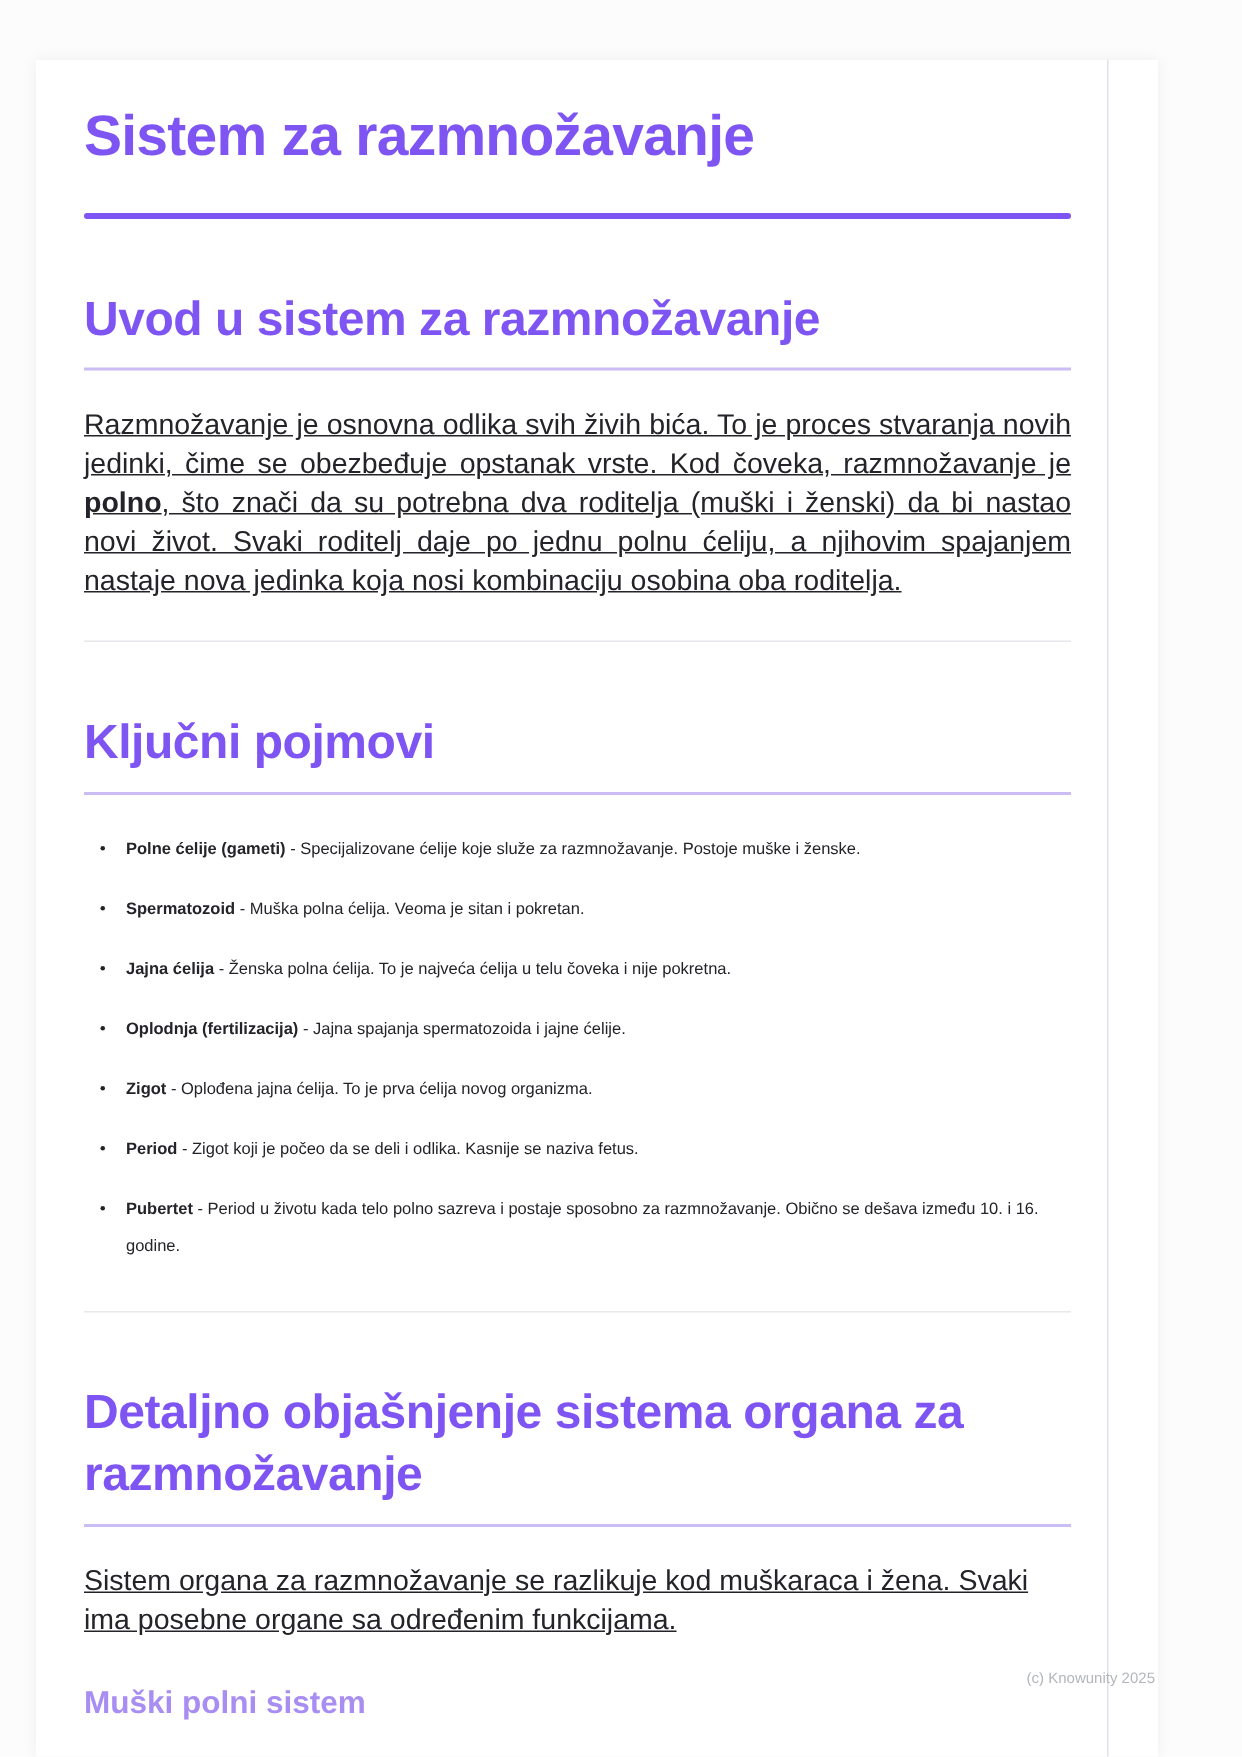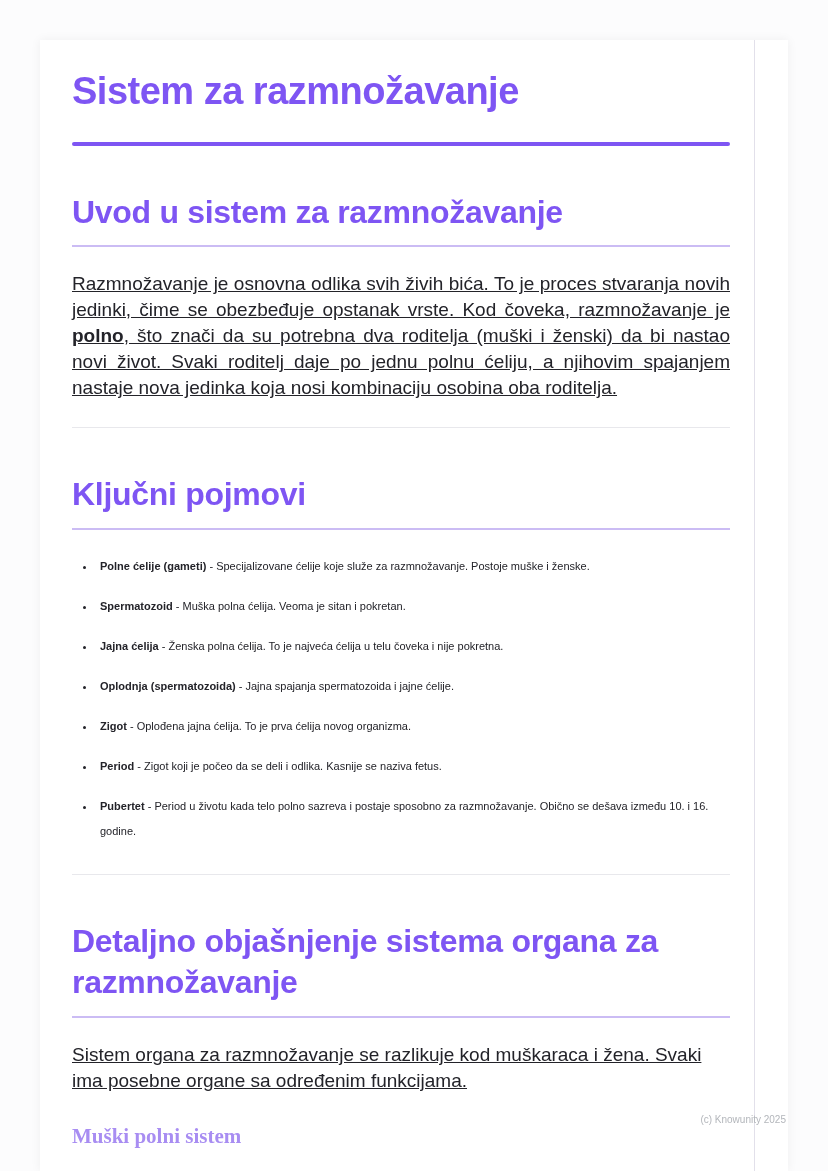--- a/index.html
+++ b/index.html
@@ -14,21 +14,21 @@
   html,body{margin:0;padding:0;}
   body{
     width:828px;height:1171px;
     background:#fcfcfd;
     font-family:"Liberation Sans", sans-serif;
     overflow:hidden;
     position:relative;
   }
   .page{
     position:absolute;
-    left:40px;top:40px;
+    left:24px;top:40px;
     width:748px;height:1131px;
     background:#ffffff;
     box-shadow:0 0 10px rgba(30,30,40,0.06);
   }
   .margin-line{
     position:absolute;
     top:0;bottom:0;
     right:33px;
     width:1px;
     background:#e2e0ea;
@@ -84,21 +84,20 @@
     color:var(--body_text);
     margin-bottom:15px;
     padding-left:4px;
   }
   li strong{font-weight:700;}
   h3{
     margin:30px 0 0 0;
     font-size:21px;
     font-weight:700;
     color:var(--accent_light);
-    font-family:Liberation Serif, serif;
   }
   .footer{
     position:absolute;
     right:2px;
     bottom:46px;
     font-size:10px;
     color:var(--muted);
   }
 </style>
 </head>
@@ -116,21 +115,21 @@
     <p class="justify"><span>Razmnožavanje je osnovna odlika svih živih bića. To je proces stvaranja novih jedinki, čime se obezbeđuje opstanak vrste. Kod čoveka, razmnožavanje je </span><strong>polno</strong><span>, što znači da su potrebna dva roditelja (muški i ženski) da bi nastao novi život. Svaki roditelj daje po jednu polnu ćeliju, a njihovim spajanjem nastaje nova jedinka koja nosi kombinaciju osobina oba roditelja.</span></p>
 
     <hr>
 
     <h2>Ključni pojmovi</h2>
 
     <ul>
       <li><strong>Polne ćelije (gameti)</strong><span> - Specijalizovane ćelije koje služe za razmnožavanje. Postoje muške i ženske.</span></li>
       <li><strong>Spermatozoid</strong><span> - Muška polna ćelija. Veoma je sitan i pokretan.</span></li>
       <li><strong>Jajna ćelija</strong><span> - Ženska polna ćelija. To je najveća ćelija u telu čoveka i nije pokretna.</span></li>
-      <li><strong>Oplodnja (spermatozoida)</strong><span> - Jajna spajanja spermatozoida i jajne ćelije.</span></li>
+      <li><strong>Oplodnja (fertilizacija)</strong><span> - Jajna spajanja spermatozoida i jajne ćelije.</span></li>
       <li><strong>Zigot</strong><span> - Oplođena jajna ćelija. To je prva ćelija novog organizma.</span></li>
       <li><strong>Period</strong><span> - Zigot koji je počeo da se deli i odlika. Kasnije se naziva fetus.</span></li>
       <li><strong>Pubertet</strong><span> - Period u životu kada telo polno sazreva i postaje sposobno za razmnožavanje. Obično se dešava između 10. i 16. godine.</span></li>
     </ul>
 
     <hr>
 
     <h2>Detaljno objašnjenje sistema organa za razmnožavanje</h2>
     <p>Sistem organa za razmnožavanje se razlikuje kod muškaraca i žena. Svaki ima posebne organe sa određenim funkcijama.</p>
 

